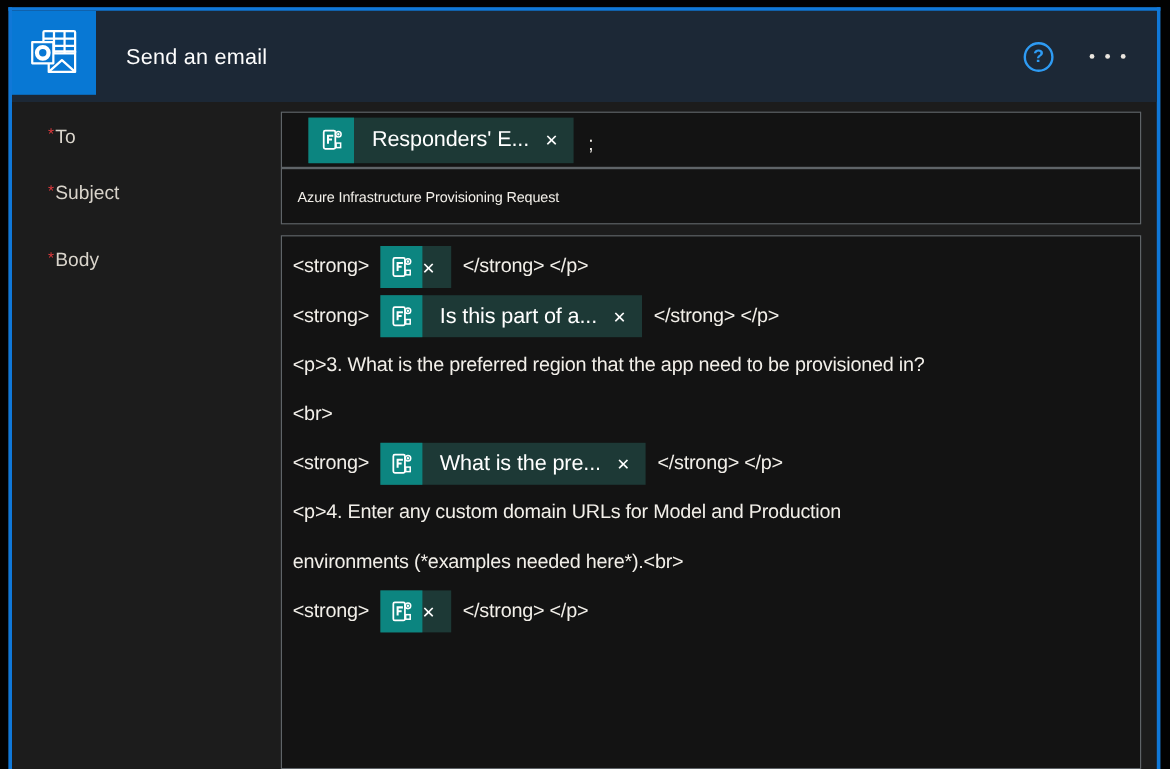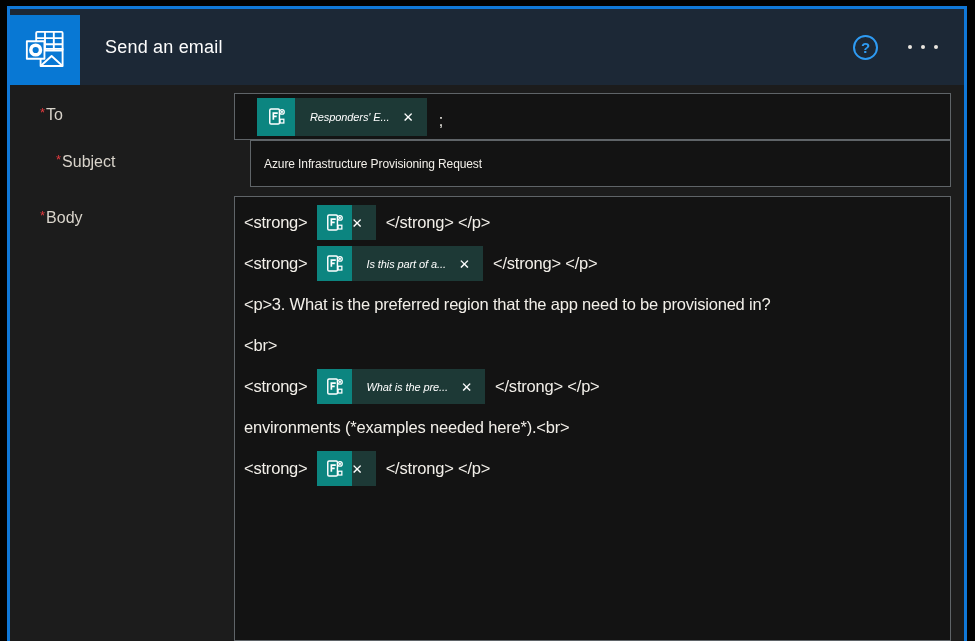--- a/index.html
+++ b/index.html
@@ -2,52 +2,52 @@
 <html><head>
 <meta charset="utf-8">
 <style>
   * { margin:0; padding:0; box-sizing:border-box; }
   html,body { width:975px; height:641px; background:#020202; overflow:hidden;
               font-family:"Liberation Sans", sans-serif; }
   .card { position:absolute; left:7px; top:6px; right:8px; bottom:0;
           border:3px solid #1078d8; border-bottom:0; background:#1c1c1c; overflow:hidden;
           display:flex; flex-direction:column; }
   
-  .card-header { height:76px; flex:none; background:#1c2836; display:flex; align-items:flex-end; }
+  .card-header { height:76px; flex:none; background:#1c2836; display:flex; align-items:flex-start; }
   .connector-tile { width:70px; height:70px; flex:none; background:#0878d4;
                     display:flex; align-items:center; justify-content:center; }
   .header-title { color:#fdfdfd; font-size:18px; margin-left:25px; align-self:center; letter-spacing:.2px; }
   .header-actions { margin-left:auto; align-self:center; display:flex; align-items:center;
                     gap:30px; margin-right:26px; }
   .help-icon { width:25px; height:25px; border:2px solid #2e9bf3; border-radius:50%;
                color:#2e9bf3; font-size:15px; font-weight:bold; display:flex;
                align-items:center; justify-content:center; cursor:pointer; }
   .more-icon { display:flex; gap:9px; cursor:pointer; padding:6px 0; }
   .more-icon i { width:4px; height:4px; border-radius:50%; background:#eae6e0; }
   
   .content { flex:1; padding:8px 13px 0 0; display:flex; flex-direction:column; }
   .row { display:flex; align-items:stretch; }
   .row-label { width:224px; flex:none; padding:13px 0 0 30px; font-size:16px; color:#d9d4cb; }
   .req { color:#e03a3e; font-size:13px; display:inline-block; transform:translateY(-3px); margin-right:1px; }
   .field { flex:1; border:1px solid #5f6468; background:#131313; }
   .to-field { height:47px; display:flex; align-items:center; padding-left:22px; }
   .row-to { margin-bottom:0; }
   .subject-field { height:47px; display:flex; align-items:center; padding-left:13px;
                    color:#f2efe9; font-size:12px; letter-spacing:-0.1px; }
-  .row-subject { margin-bottom:9px;padding-left:16px; }
+  .row-subject { margin-bottom:9px; }
   .row-body { flex:1; }
   .body-field { padding:5px 8px 0 9px; }
   .body-line { height:41px; display:flex; align-items:center; white-space:pre;
                color:#f2efe9; font-size:16.5px; letter-spacing:-0.2px; }
   
   .token { display:inline-flex; align-items:center; background:#1d3936; flex:none; }
   .token .ticon { background:#0c8580; display:flex; align-items:center; justify-content:center; }
   .token.large .ticon { width:38px; height:38px; }
   .token.small .ticon { width:35px; height:35px; }
-  .token .tlabel { padding:0 13px 0 15px; color:#ffffff; font-size:11px; letter-spacing:-0.1px;font-style:italic; }
+  .token .tlabel { padding:0 13px 0 15px; color:#ffffff; font-size:18px; letter-spacing:-0.1px; }
   .token .tx { padding-right:13px; color:#ffffff; font-size:13.5px; cursor:pointer; }
   .body-line .token { margin:0 10px 0 9px; }
   .sep { color:#f2efe9; font-size:16px; margin-left:12px; padding-top:8px; }
   .redaction { display:inline-block; width:234px; height:23px; background:#e82227; margin:0 3px 0 6px; }
 </style>
 </head>
 <body>
 
 <div class="card">
 
@@ -144,20 +144,21 @@
         <rect x="3.6" y="2.8" width="9.2" height="14.4" rx="1.2" stroke-width="1.4"></rect>
         <path d="M7 13.2 V6.8 h4.2 M7 9.8 h3.2" stroke-width="1.6"></path>
         <circle cx="15.2" cy="5.6" r="2.2" stroke-width="1.2"></circle>
         <circle cx="15.2" cy="5.6" r="0.5" stroke-width="1"></circle>
         <rect x="13.4" y="12.6" width="3.6" height="3.6" stroke-width="1.2"></rect>
       </svg>
     </span>
     <span class="tlabel">What is the pre...</span>
     <span class="tx">✕</span>
   </span><span class="code-text">&lt;/strong&gt; &lt;/p&gt;</span></div>
+          <div class="body-line"><span class="code-text">&lt;p&gt;4. Enter any custom domain URLs for Model and Production</span></div>
           <div class="body-line"><span class="code-text">environments (*examples needed here*).&lt;br&gt;</span></div>
           <div class="body-line"><span class="code-text">&lt;strong&gt;</span><span class="token small">
     <span class="ticon">
       <svg width="21" height="21" viewBox="0 0 20 20" fill="none" stroke="#ffffff">
         <rect x="3.6" y="2.8" width="9.2" height="14.4" rx="1.2" stroke-width="1.4"></rect>
         <path d="M7 13.2 V6.8 h4.2 M7 9.8 h3.2" stroke-width="1.6"></path>
         <circle cx="15.2" cy="5.6" r="2.2" stroke-width="1.2"></circle>
         <circle cx="15.2" cy="5.6" r="0.5" stroke-width="1"></circle>
         <rect x="13.4" y="12.6" width="3.6" height="3.6" stroke-width="1.2"></rect>
       </svg>

